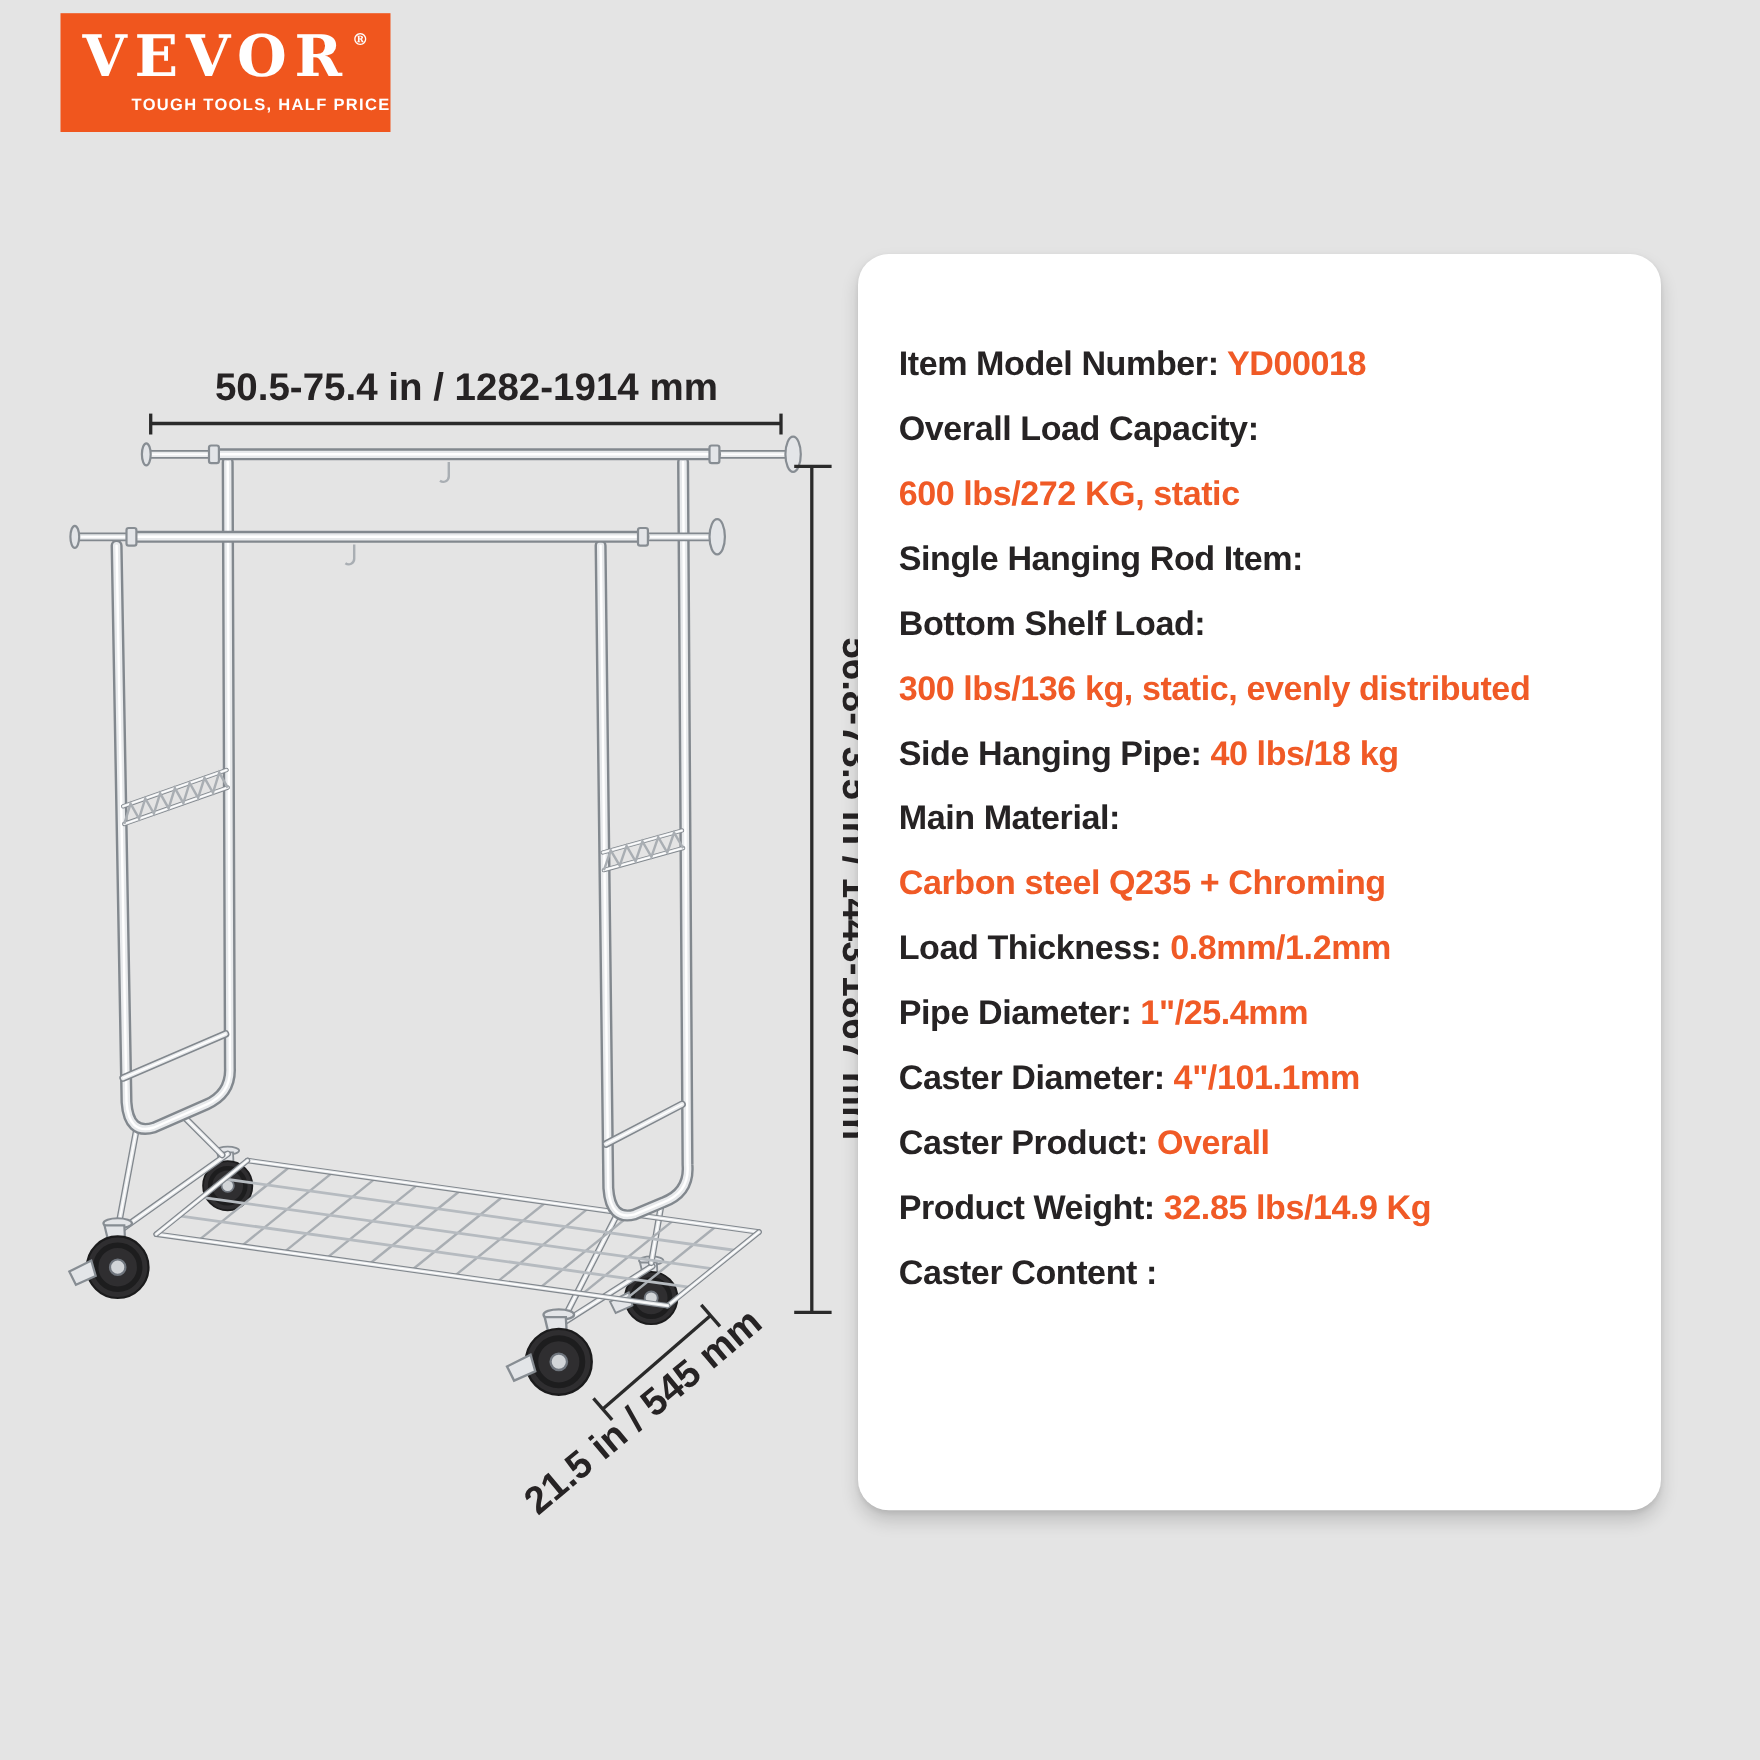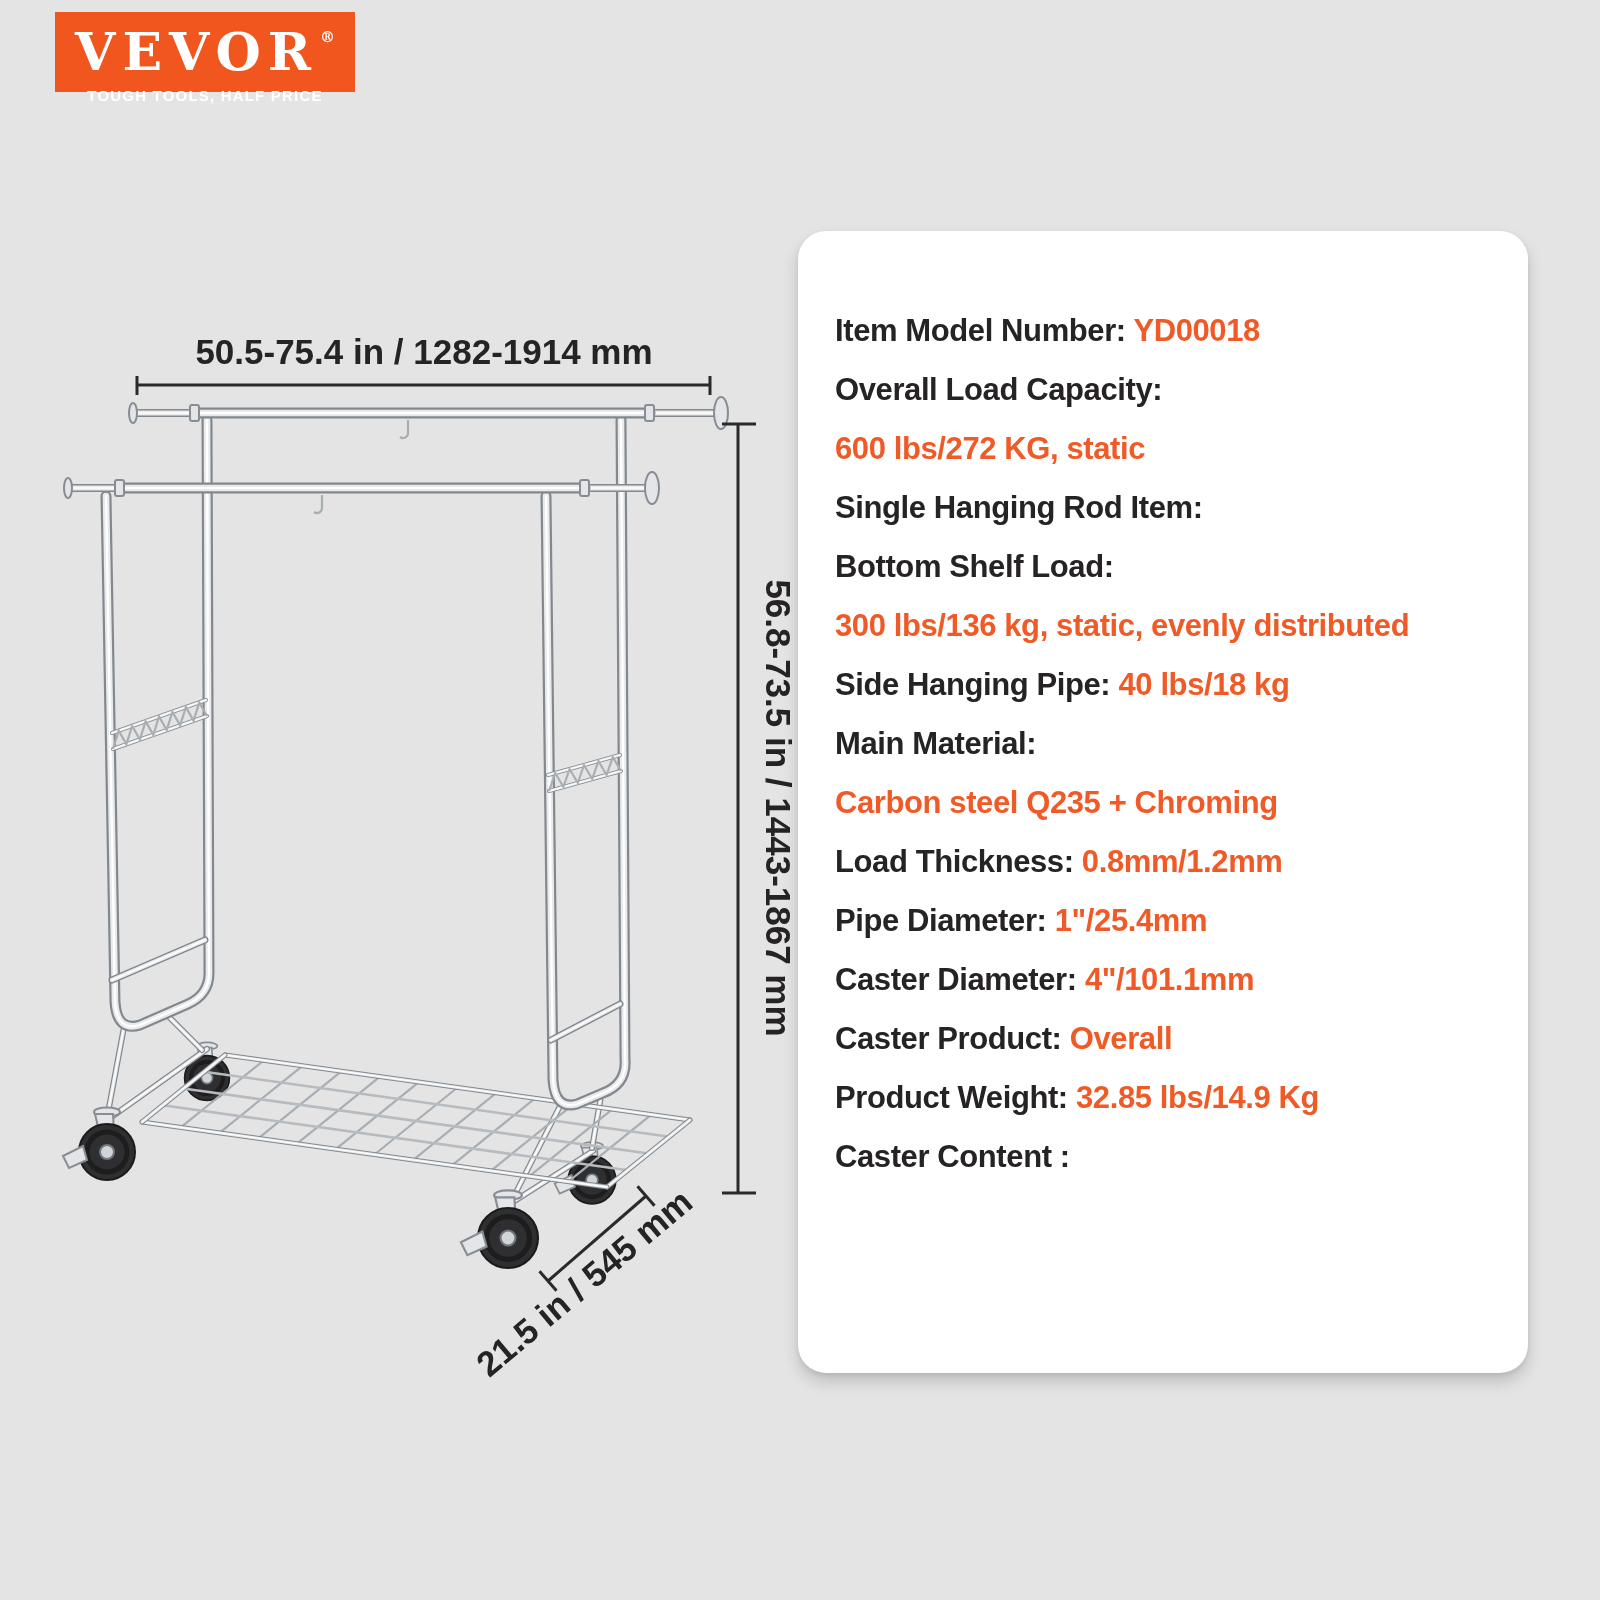--- a/index.html
+++ b/index.html
@@ -3,34 +3,34 @@
 <meta charset="utf-8">
 <style>
   html,body{margin:0;padding:0;}
   body{
     width:1600px;height:1600px;position:relative;overflow:hidden;
     background:var(--page-bg,#E4E4E4);
     font-family:"Liberation Sans",sans-serif;
   }
   
   .logo{
-    position:absolute;left:55px;top:12px;width:300px;height:80px;
+    position:absolute;left:55px;top:12px;width:300px;height:108px;
     background:var(--logo-bg,#F0561E);color:#fff;text-align:center;
   }
   .logo-word{
     font-family:"DejaVu Serif",serif;font-weight:bold;font-size:52px;
     letter-spacing:7px;line-height:1;margin-top:14px;white-space:nowrap;
   }
   .logo-reg{font-size:15px;vertical-align:28px;letter-spacing:0;margin-left:2px;}
   .logo-tagline{
-    font-weight:bold;font-size:15px;letter-spacing:1.2px;margin-top:9px;white-space:nowrap;
+    font-weight:bold;font-size:15px;letter-spacing:1.2px;margin-top:9px;white-space:nowrap;text-align:right;
   }
   
   .spec-card{
-    position:absolute;left:798px;top:231px;width:730px;height:1142px;
+    position:absolute;left:780px;top:231px;width:730px;height:1142px;
     background:#fff;border-radius:28px;
     box-shadow:0 9px 16px rgba(0,0,0,.16),0 2px 5px rgba(0,0,0,.08);
     box-sizing:border-box;padding:70px 18px 0 37px;
   }
   .spec-card p{
     margin:0;height:59px;line-height:59px;font-size:31px;font-weight:bold;
     letter-spacing:-0.4px;white-space:nowrap;color:var(--text-dark,#262324);
   }
   .spec-card .lbl{color:var(--text-dark,#262324);}
   .spec-card .val{color:var(--accent,#F05A26);}

